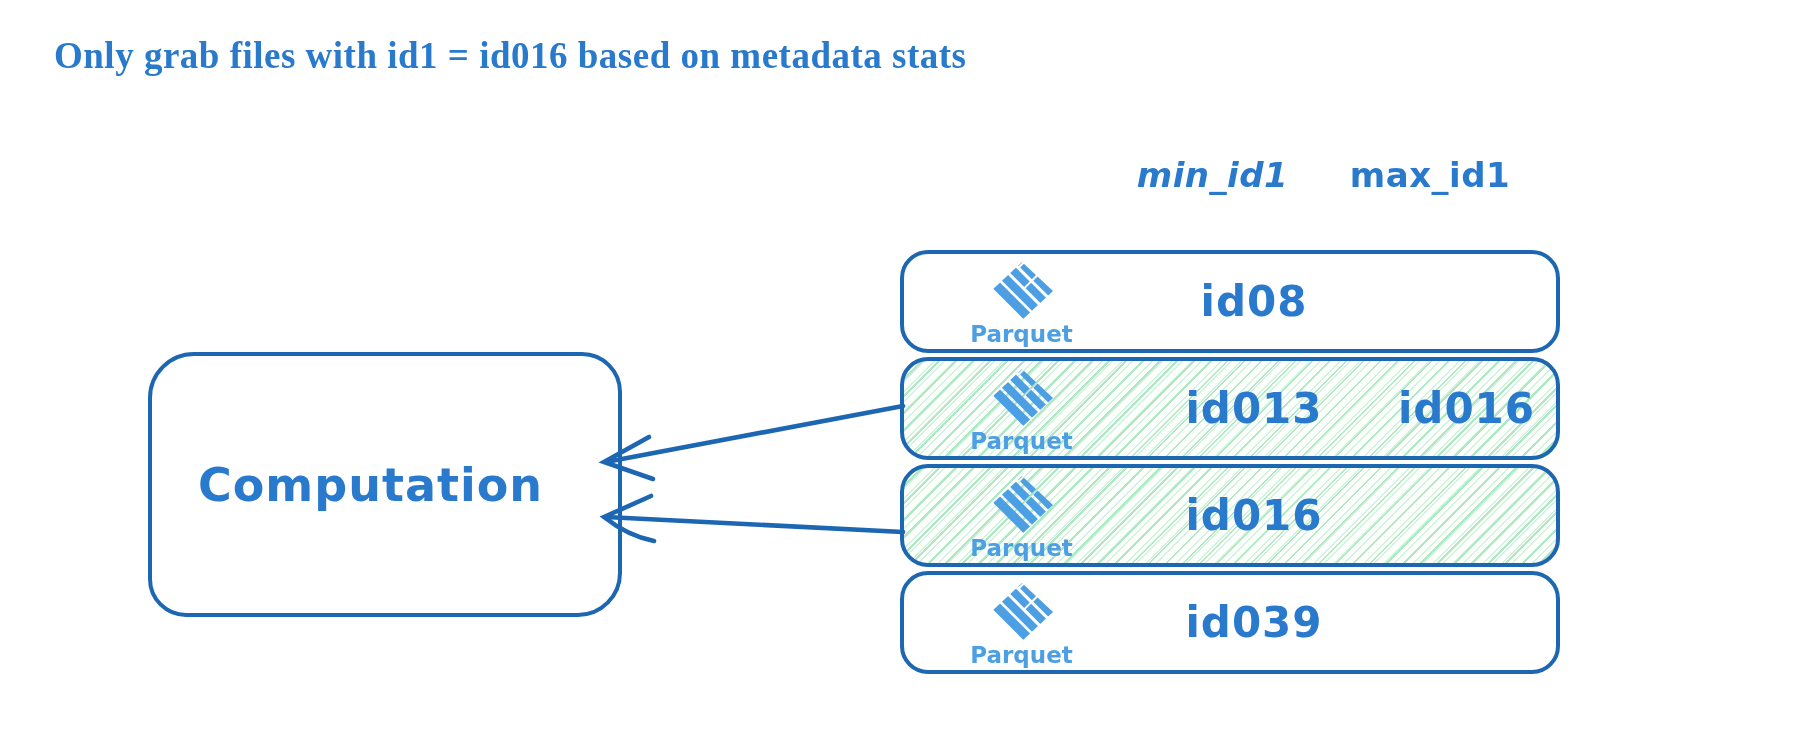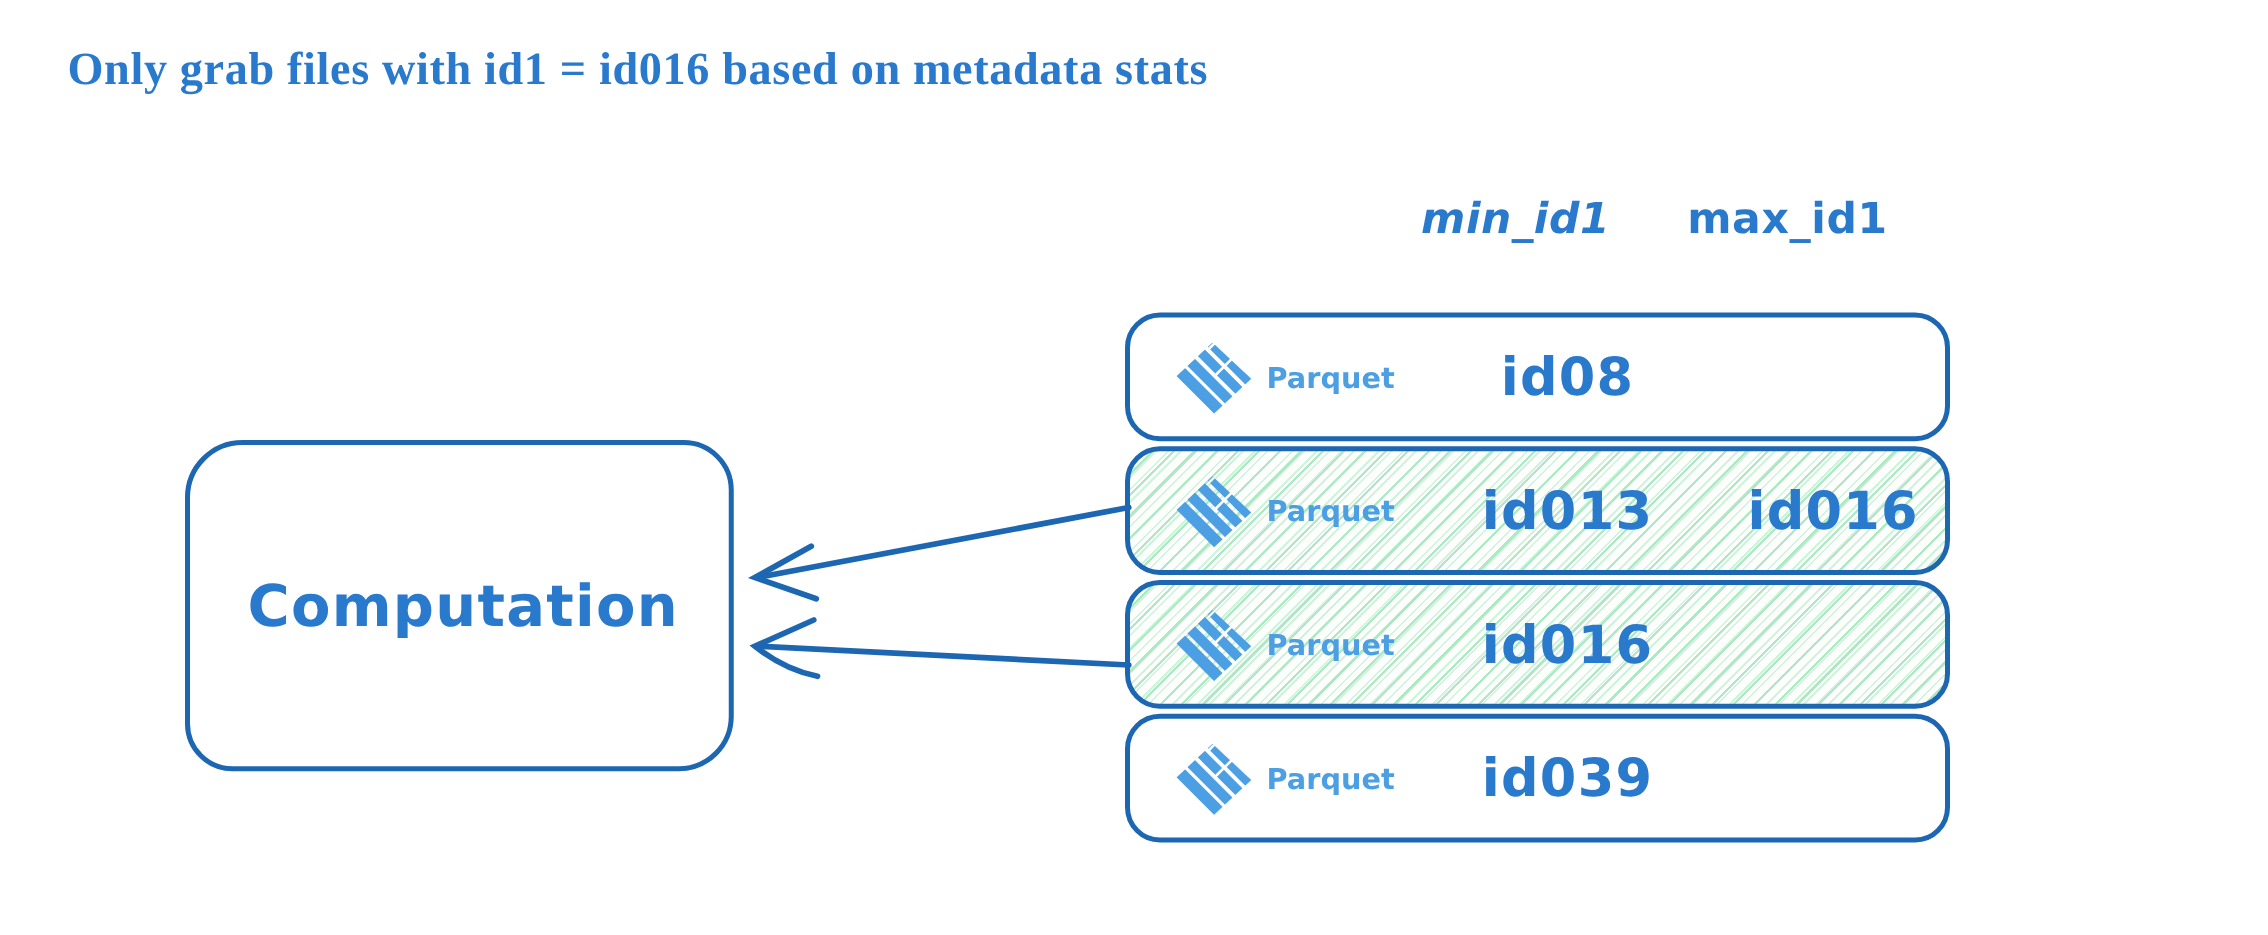--- a/index.html
+++ b/index.html
@@ -11,21 +11,21 @@
     --pq-blue:#4d9fe3;    
     --hl-green:#aee8c4;   
   }
   .title{
     position:absolute;left:54px;top:34px;width:1560px;
     font-size:37px;font-weight:bold;letter-spacing:.5px;
     color:var(--text-blue);white-space:nowrap;font-family:Liberation Serif, serif;
   }
   
   .cluster{
-    position:absolute;left:148px;top:352px;width:439px;height:265px;
+    position:absolute;left:148px;top:352px;width:474px;height:265px;
     border:4px solid var(--ink);border-radius:46px 40px 44px 38px;
     background:#fff;box-sizing:border-box;
     display:flex;flex-direction:column;justify-content:center;
     padding-left:46px;
   }
   .cluster .line{
     font-size:46px;font-weight:bold;color:var(--text-blue);
     line-height:66px;letter-spacing:1px;
   }
   
@@ -43,21 +43,21 @@
     border:4.5px solid var(--ink);border-radius:28px;background:#fff;
     display:grid;grid-template-columns:235px 230px 195px;align-items:center;
   }
   .prow.hl{
     background-image:
       repeating-linear-gradient(135deg, var(--hl-green) 0 1.8px, rgba(0,0,0,0) 1.8px 12px),
       repeating-linear-gradient(135deg, rgba(174,232,196,.55) 0 1.4px, rgba(0,0,0,0) 1.4px 7px);
     background-color:#fdfffd;
   }
   .logo-cell{
-    display:flex;flex-direction:row;align-items:center;justify-content:center;
+    display:flex;flex-direction:column;align-items:center;justify-content:center;
     height:100%;padding-top:4px;box-sizing:border-box;
   }
   .logo-cell svg.pq{width:86px;height:62px;display:block;}
   .pq-label{
     font-size:23px;font-weight:bold;color:var(--pq-blue);
     line-height:26px;letter-spacing:0;margin-top:-2px;
   }
   .val{
     font-size:42px;font-weight:bold;color:var(--text-blue);
     text-align:center;letter-spacing:1px;

